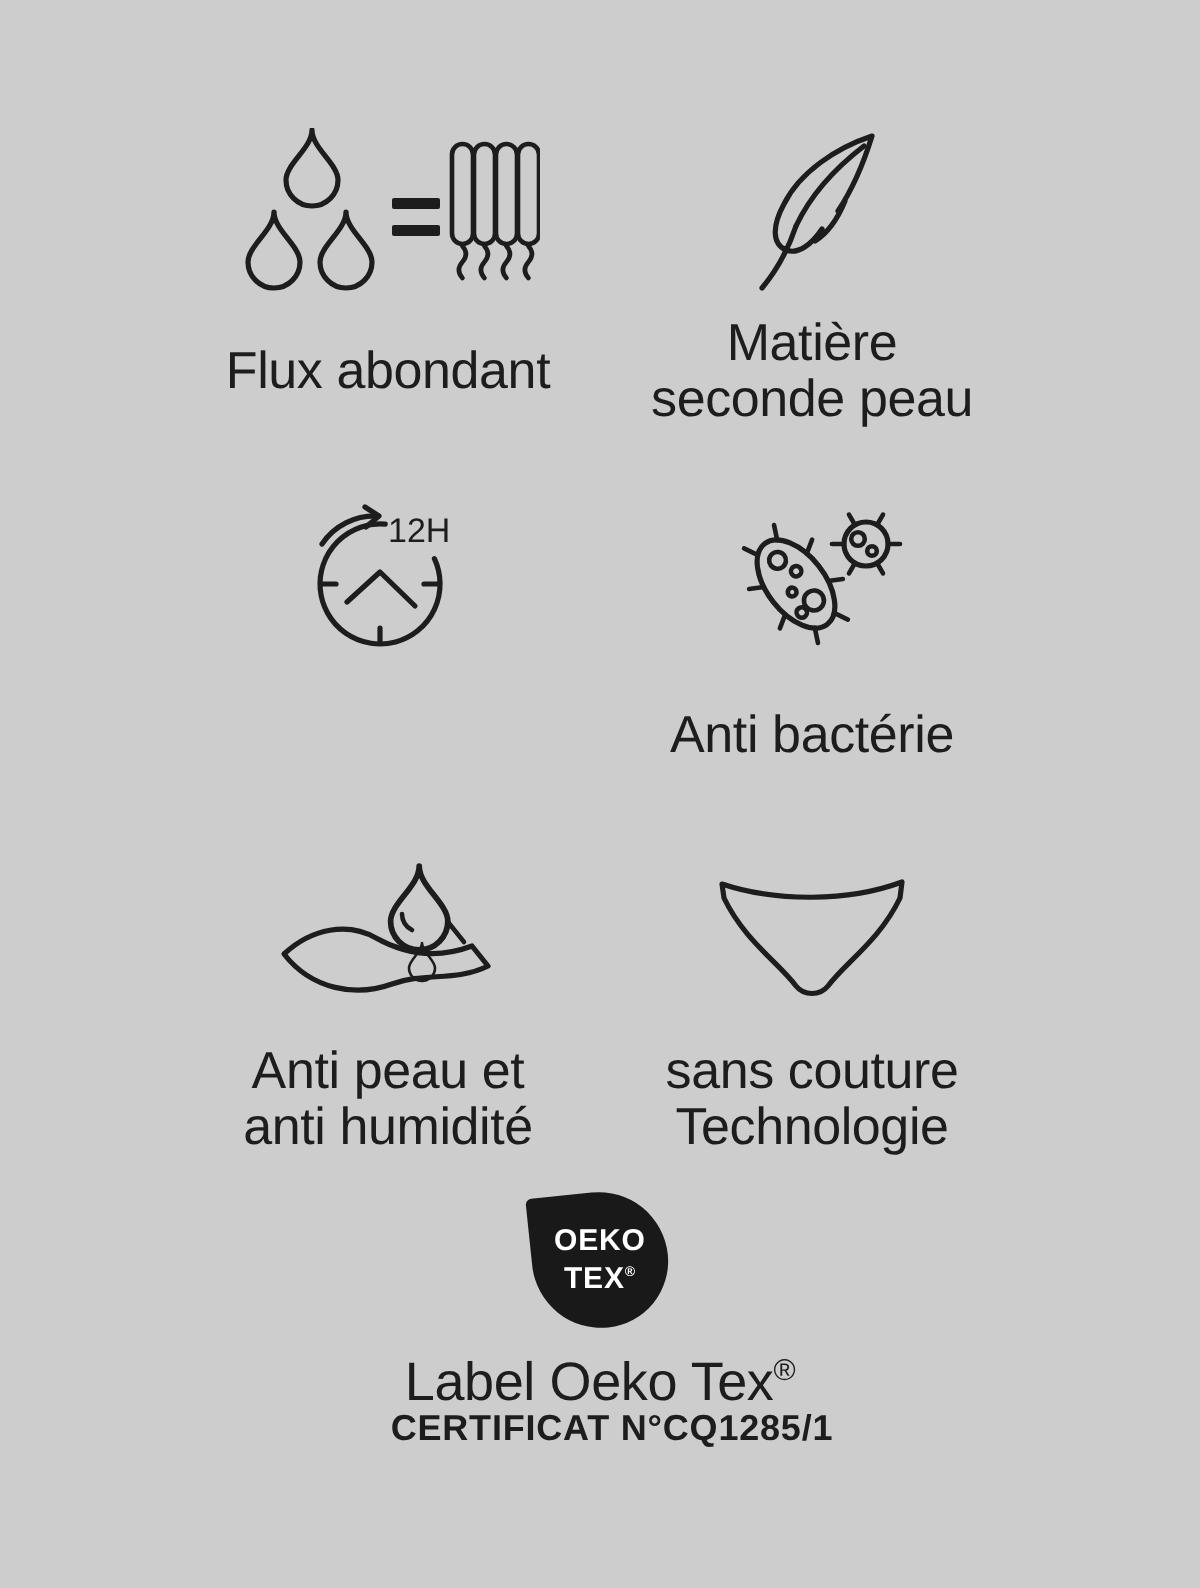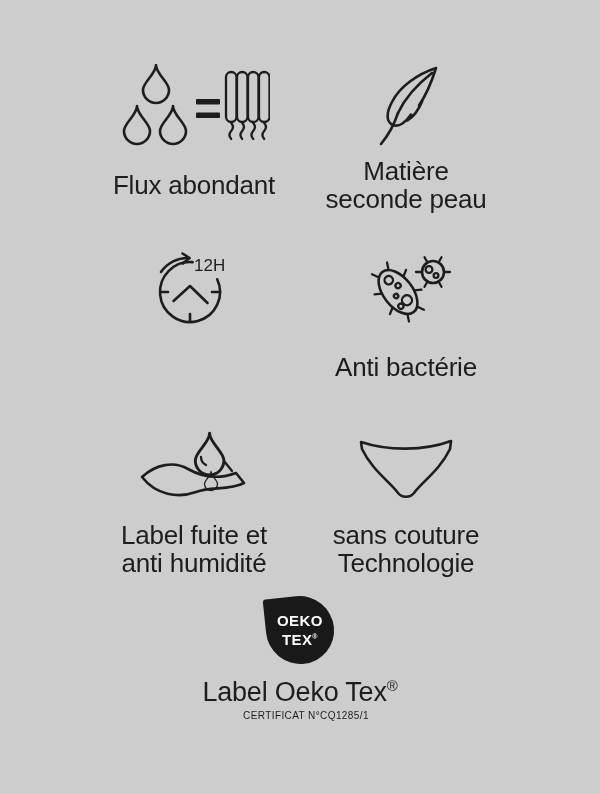--- a/index.html
+++ b/index.html
@@ -51,21 +51,21 @@
     text-align:center;
   }
   .badge-text sup{font-size:7px;}
   .cert-label{
     margin-top:7px;
     font-size:27px;line-height:30px;font-weight:400;
     letter-spacing:-0.2px;
   }
   .cert-label sup{font-size:15px;}
   .cert-number{
-    font-size:10px;line-height:17px;font-weight:normal;
+    font-size:18px;line-height:17px;font-weight:bold;
     letter-spacing:0.4px;
     margin-left:12px;
   }
   .ic{stroke:#1d1d1d;fill:none;stroke-width:2.6;stroke-linecap:round;stroke-linejoin:round;}
   .ic-thin{stroke:#1d1d1d;fill:none;stroke-width:2.3;stroke-linecap:round;stroke-linejoin:round;}
   .ic-fill{fill:#1d1d1d;stroke:none;}
   .ic-text{fill:#1d1d1d;stroke:none;font-family:"Liberation Sans","DejaVu Sans",sans-serif;font-size:17px;font-weight:500;}
 </style>
 </head>
 <body>
@@ -185,21 +185,21 @@
           <g class="ic">
             <path d="M6 47 C20 34 38 31 52 39 C68 48 84 49 100 43 L108 53 C92 61 76 56 60 62 C42 68.5 20 65 6 47 Z"></path>
             <path transform="translate(56,2) scale(1.1)" d="M16 1 C16 10 3 18 3 26 A13 13 0 0 0 29 26 C29 18 16 10 16 1 Z"></path>
             <path class="ic-thin" d="M65 27 a9 9 0 0 0 5 8"></path>
             <path transform="translate(67,41) scale(0.5)" d="M16 1 C16 10 3 18 3 26 A13 13 0 0 0 29 26 C29 18 16 10 16 1 Z"></path>
             <path class="ic-thin" d="M88 31 L96 41"></path>
           </g>
         </svg>
       </div>
       <div class="caption">
-        <div>Label fuite et</div>
+        <div>Anti peau et</div>
         <div>anti humidité</div>
       </div>
     </div>
 
     <div class="cell">
       <div class="icon-box">
         <svg width="104" height="64" viewBox="0 0 104 64">
           <g class="ic">
             <path d="M7 4 C34 13 70 13 97 3 L96 11 C86 32 68 44 60 55 C56 60 48 60 44 55 C36 44 18 32 8 11 Z"></path>
           </g>

